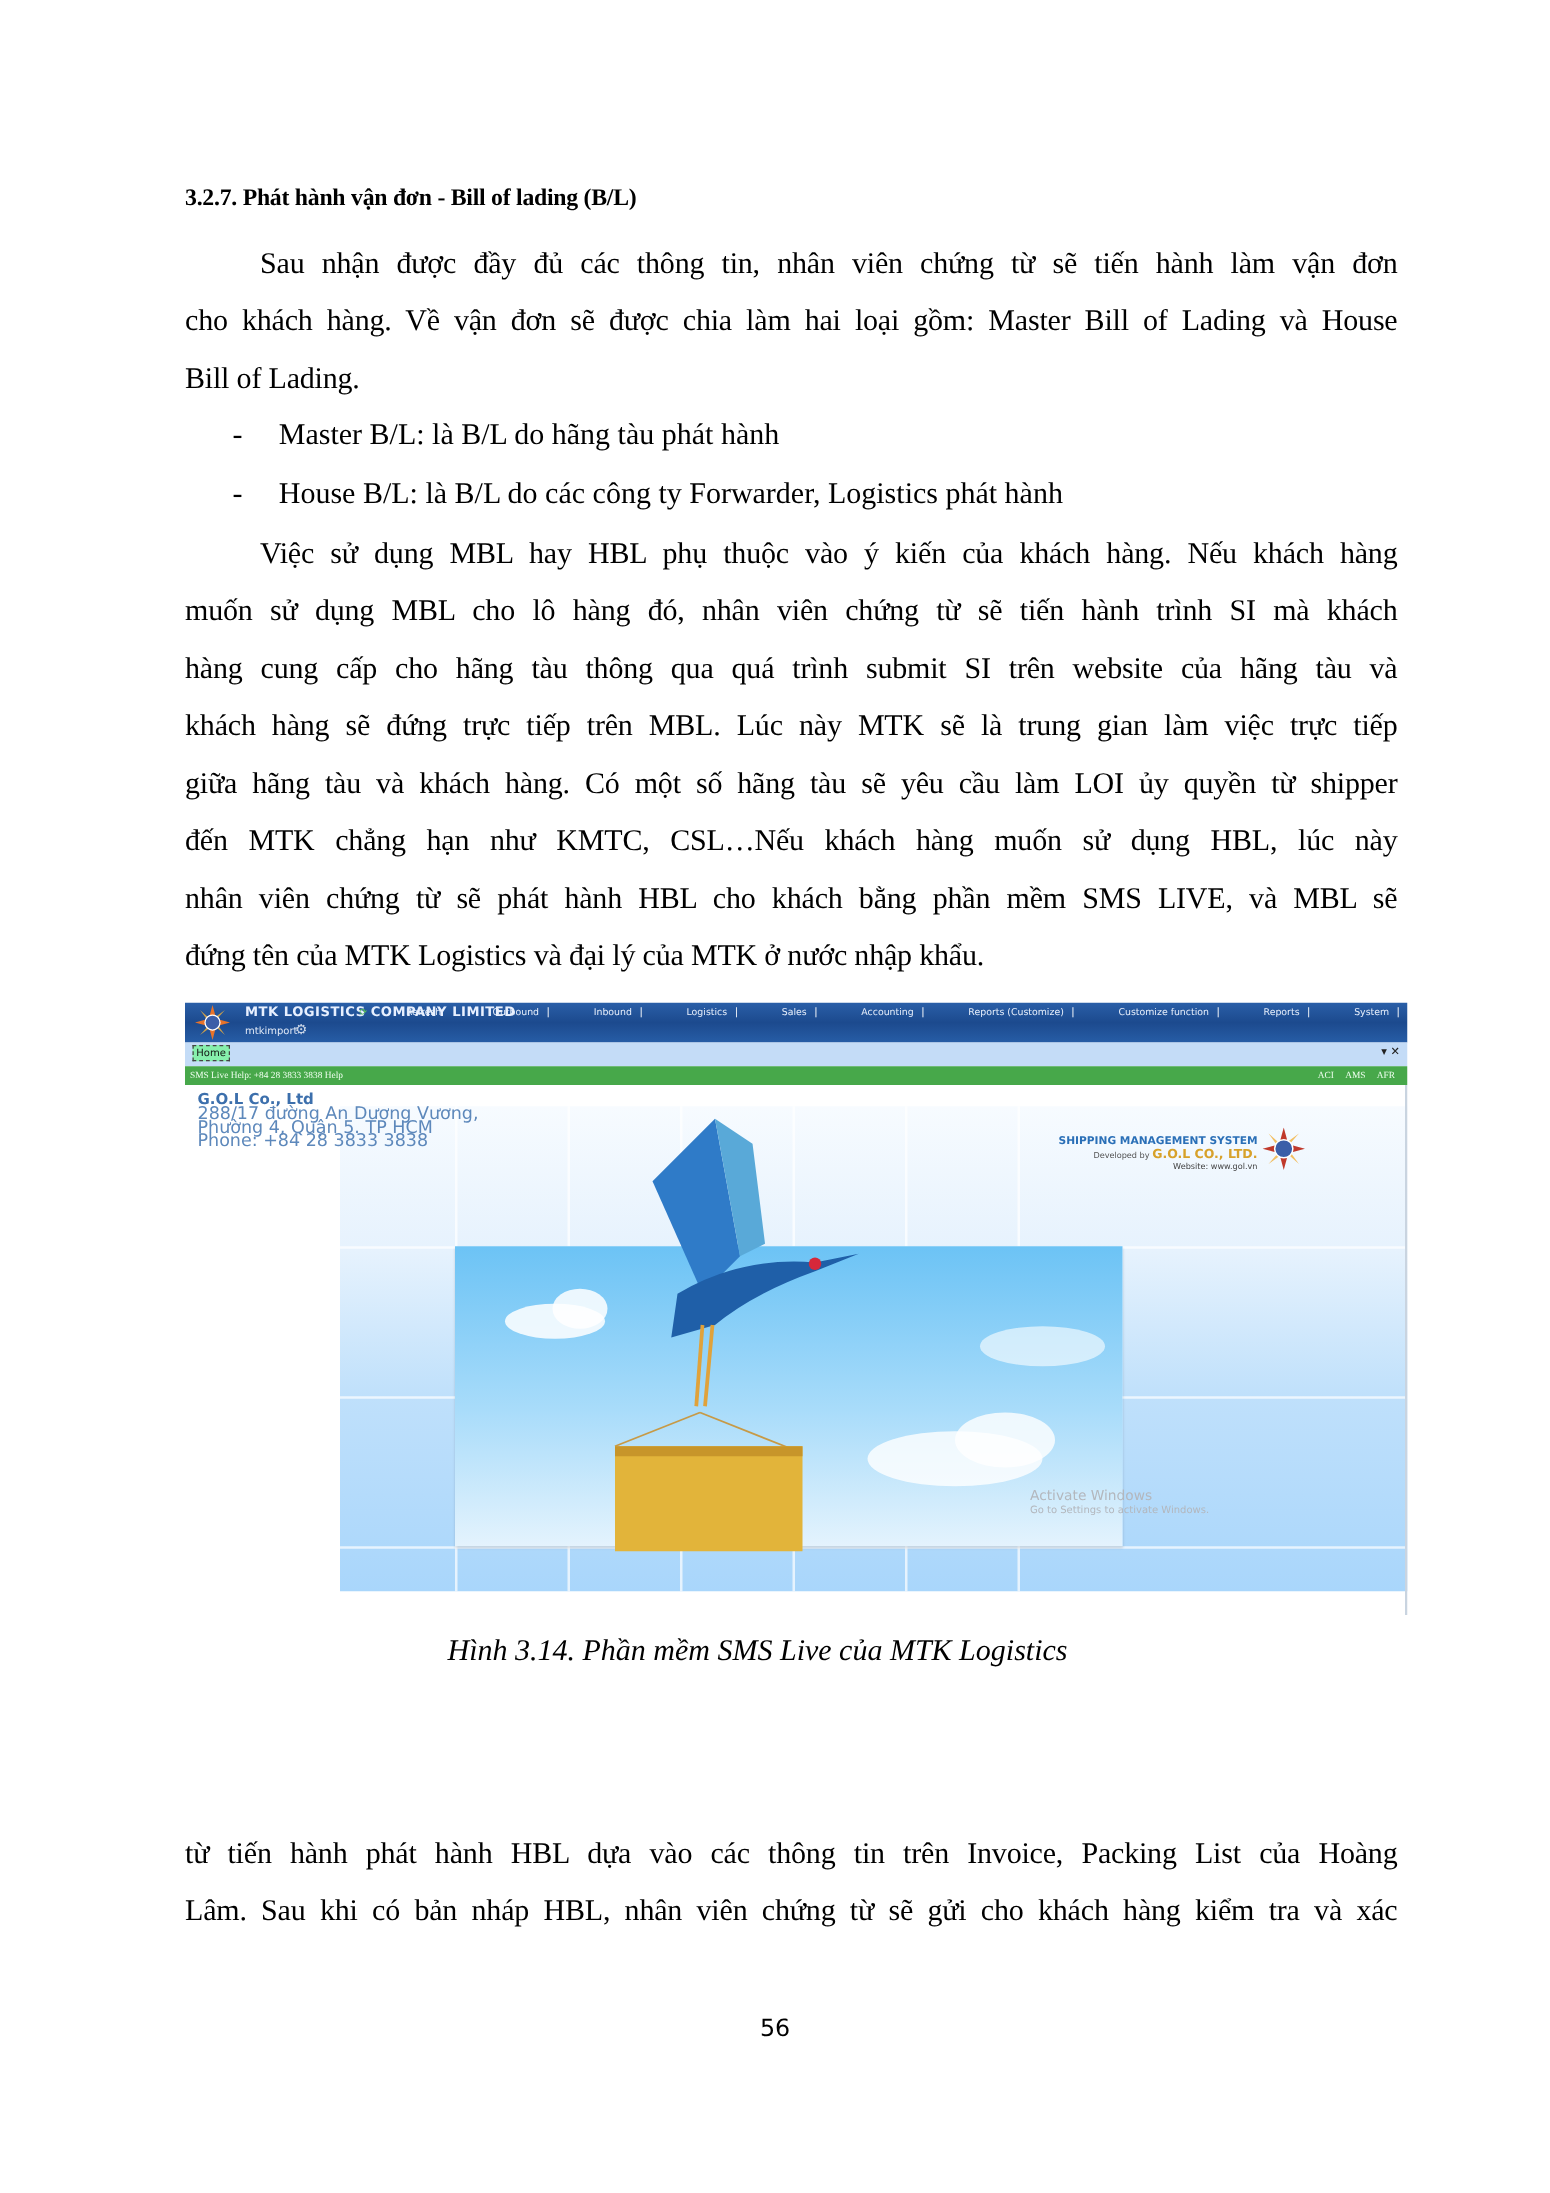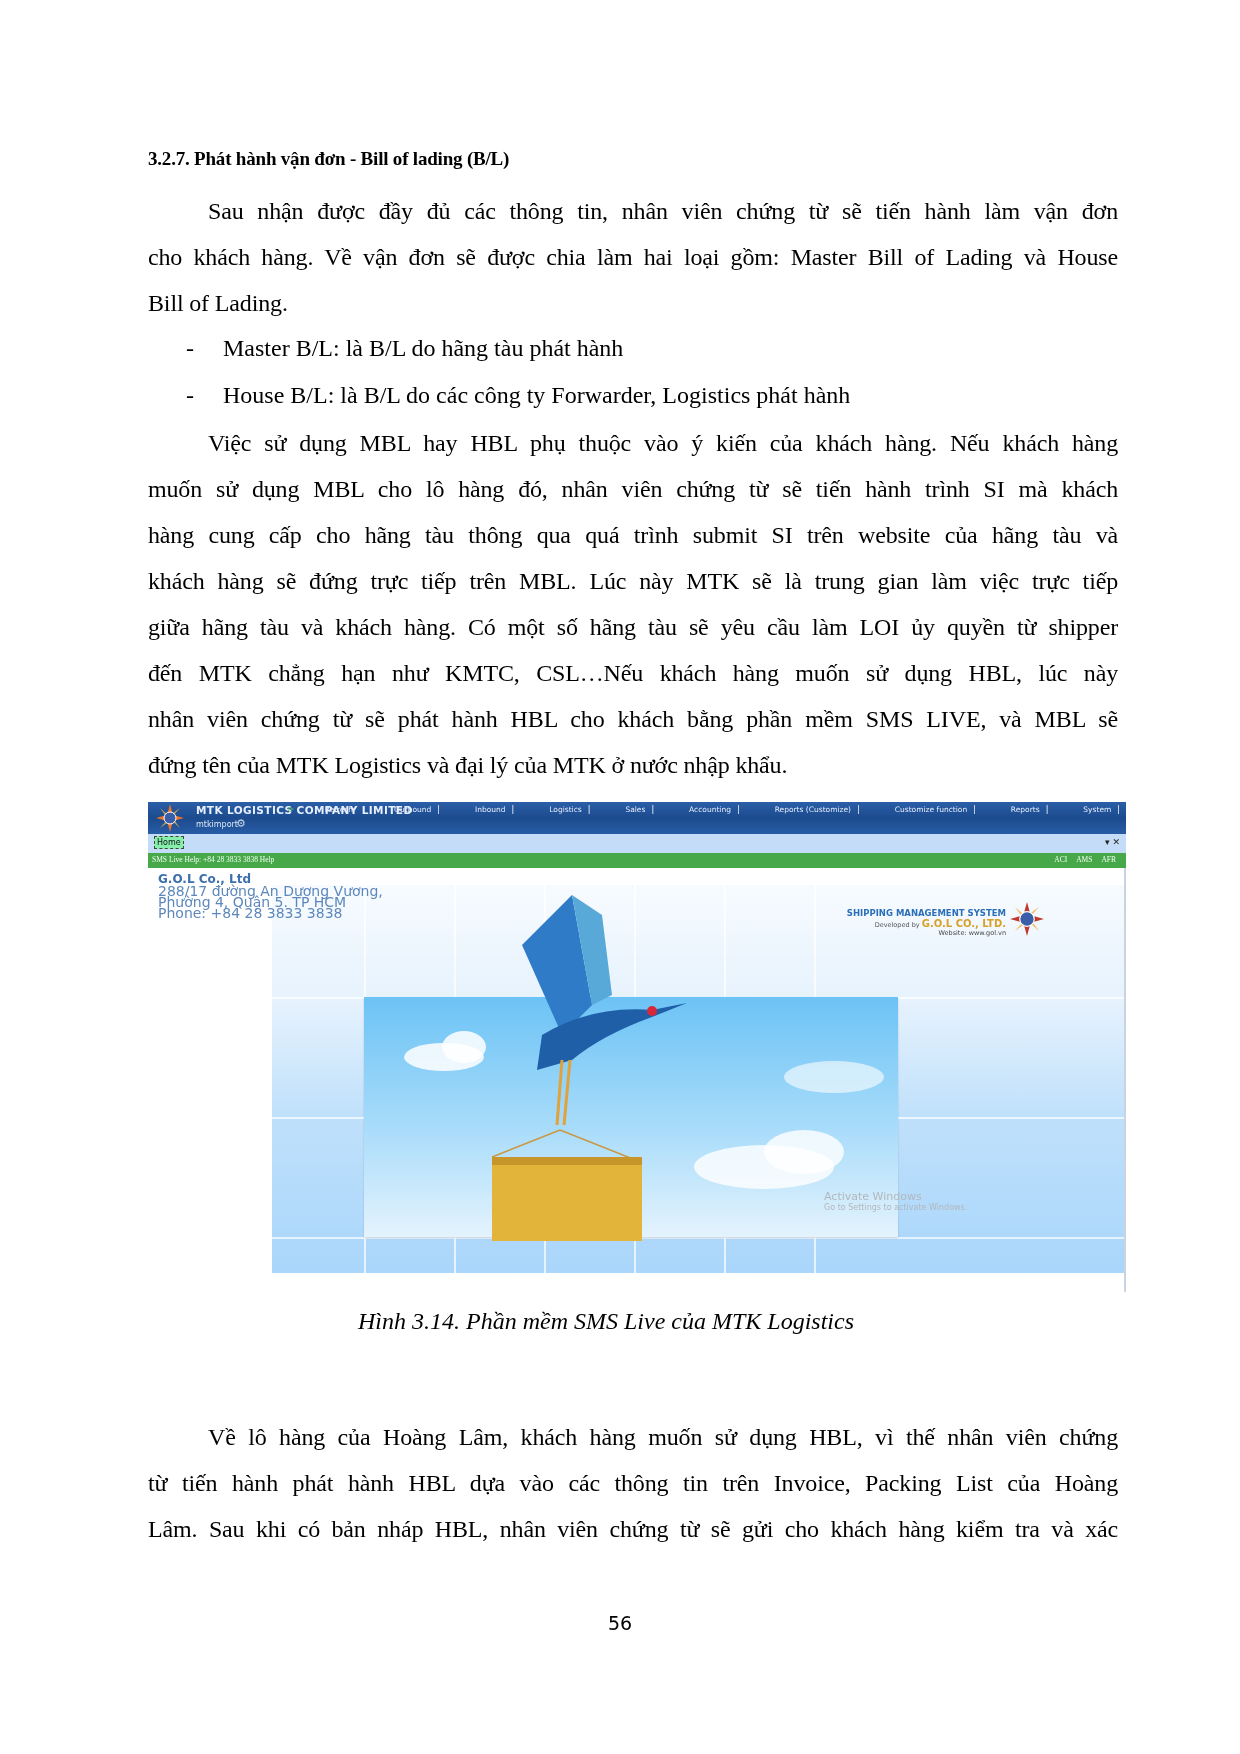--- a/index.html
+++ b/index.html
@@ -176,18 +176,17 @@
     <div class="watermark">
       <div class="a">Activate Windows</div>
       <div class="b">Go to Settings to activate Windows.</div>
     </div>
 
     <div class="rightedge"></div>
   </div>
 
   <div class="serif caption" style="left:358px; top:1308px;">Hình 3.14. Phần mềm SMS Live của MTK Logistics</div>
 
-  <div class="serif line justify" style="top:1422px; left:208px; width:910px;">Về lô hàng của Hoàng Lâm, khách hàng muốn sử dụng HBL, vì thế nhân viên chứng</div>
   <div class="serif line justify" style="top:1468px;">từ tiến hành phát hành HBL dựa vào các thông tin trên Invoice, Packing List của Hoàng</div>
   <div class="serif line justify" style="top:1514px;">Lâm. Sau khi có bản nháp HBL, nhân viên chứng từ sẽ gửi cho khách hàng kiểm tra và xác</div>
 
   <div class="page-num">56</div>
 </div>
 
 </body></html>

